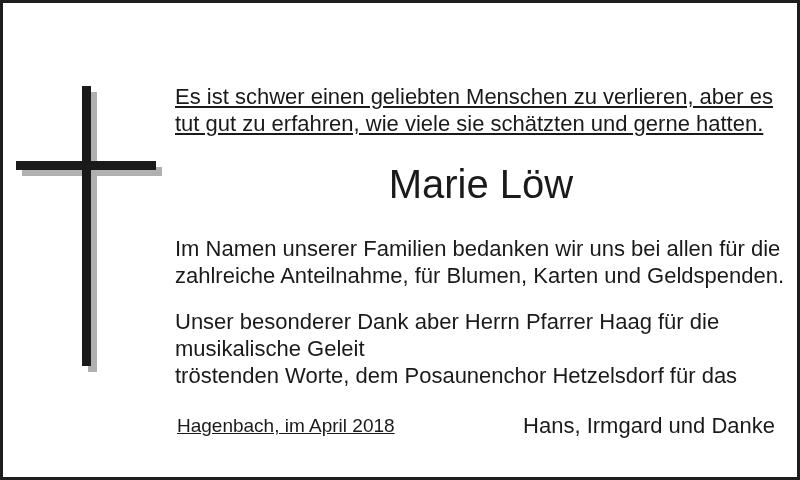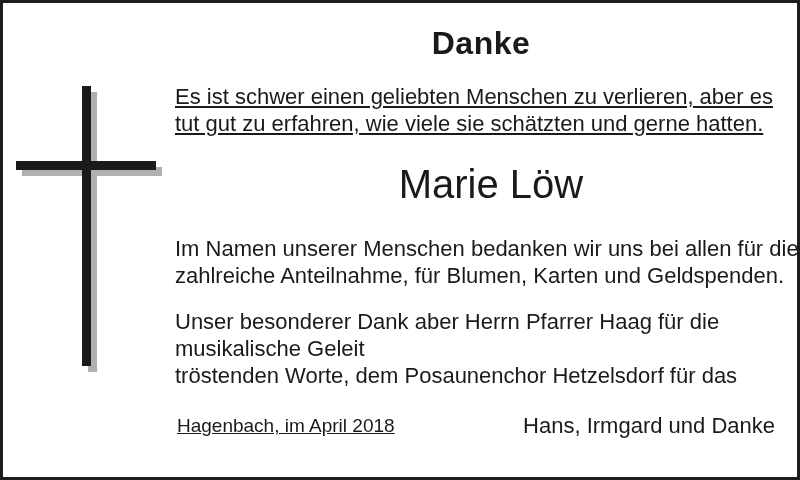--- a/index.html
+++ b/index.html
@@ -32,21 +32,21 @@
   .bar.black-h{left:13px;top:158px;width:140px;height:9px;background:var(--cross);}
   
   .title{
     position:absolute;left:172px;top:24px;width:612px;
     text-align:center;font-size:32px;font-weight:bold;line-height:32px;
     letter-spacing:0.5px;white-space:nowrap;
   }
   .para{position:absolute;left:172px;width:615px;font-size:22px;line-height:27px;white-space:nowrap;}
   .para-intro{top:80px;text-decoration:underline;}
   .deceased{
-    position:absolute;left:182px;top:159px;width:612px;
+    position:absolute;left:172px;top:159px;width:612px;
     text-align:center;font-size:40px;line-height:44px;white-space:nowrap;
   }
   .para-thanks{top:232px;}
   .para-special{top:305px;}
   .place-date{
     position:absolute;left:174px;top:411px;
     font-size:19px;line-height:24px;white-space:nowrap;text-decoration:underline;
   }
   .mourners{
     position:absolute;right:22px;top:409px;
@@ -58,31 +58,30 @@
 
 <div class="card">
 
   <div class="cross">
     <div class="bar shadow-v"></div>
     <div class="bar shadow-h"></div>
     <div class="bar black-v"></div>
     <div class="bar black-h"></div>
   </div>
 
-  <div class="title">Danke</div>
 
   <div class="para para-intro">
     <div>Es ist schwer einen geliebten Menschen zu verlieren, aber es</div>
     <div>tut gut zu erfahren, wie viele sie schätzten und gerne hatten.</div>
   </div>
 
   <div class="deceased">Marie Löw</div>
 
   <div class="para para-thanks">
-    <div>Im Namen unserer Menschen bedanken wir uns bei allen für die</div>
+    <div>Im Namen unserer Familien bedanken wir uns bei allen für die</div>
     <div>zahlreiche Anteilnahme, für Blumen, Karten und Geldspenden.</div>
   </div>
 
   <div class="para para-special">
     <div>Unser besonderer Dank aber Herrn Pfarrer Haag für die</div>
     <div>musikalische Geleit</div>
     <div>tröstenden Worte, dem Posaunenchor Hetzelsdorf für das</div>
   </div>
 
   <div class="place-date">Hagenbach, im April 2018</div>

